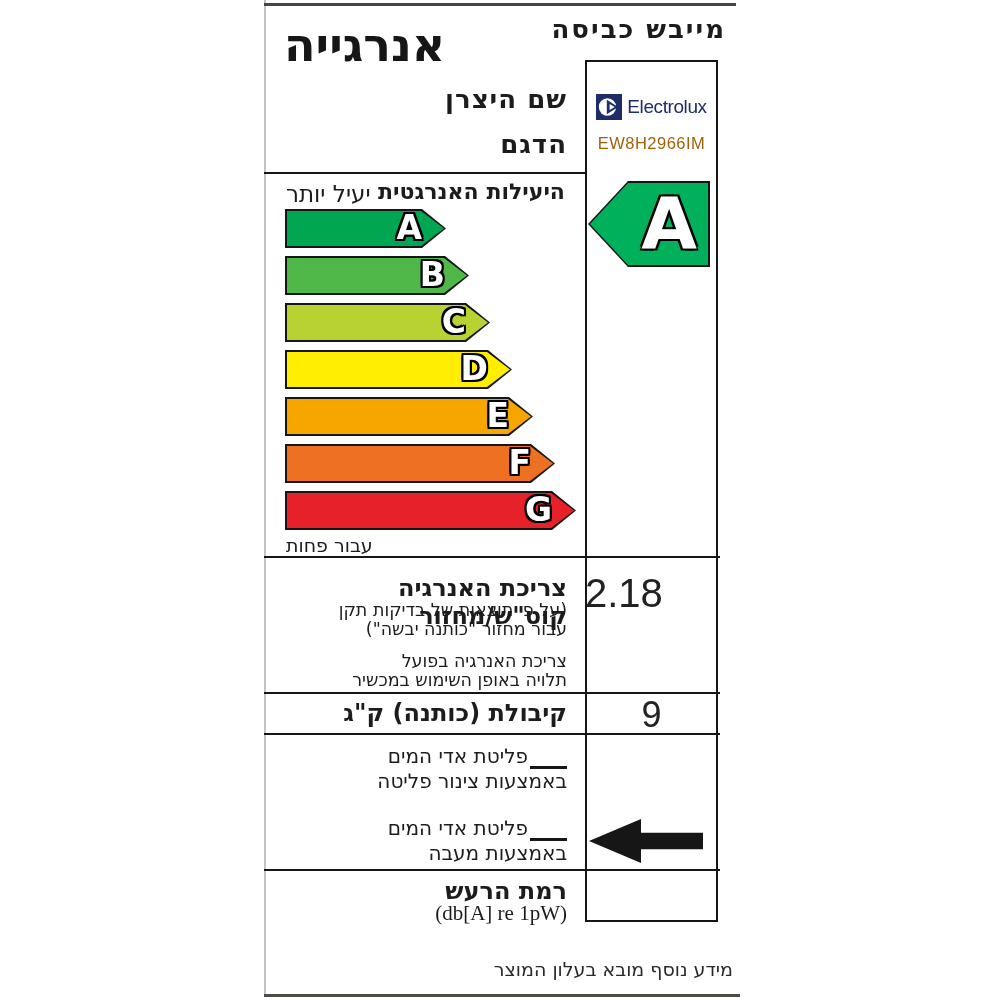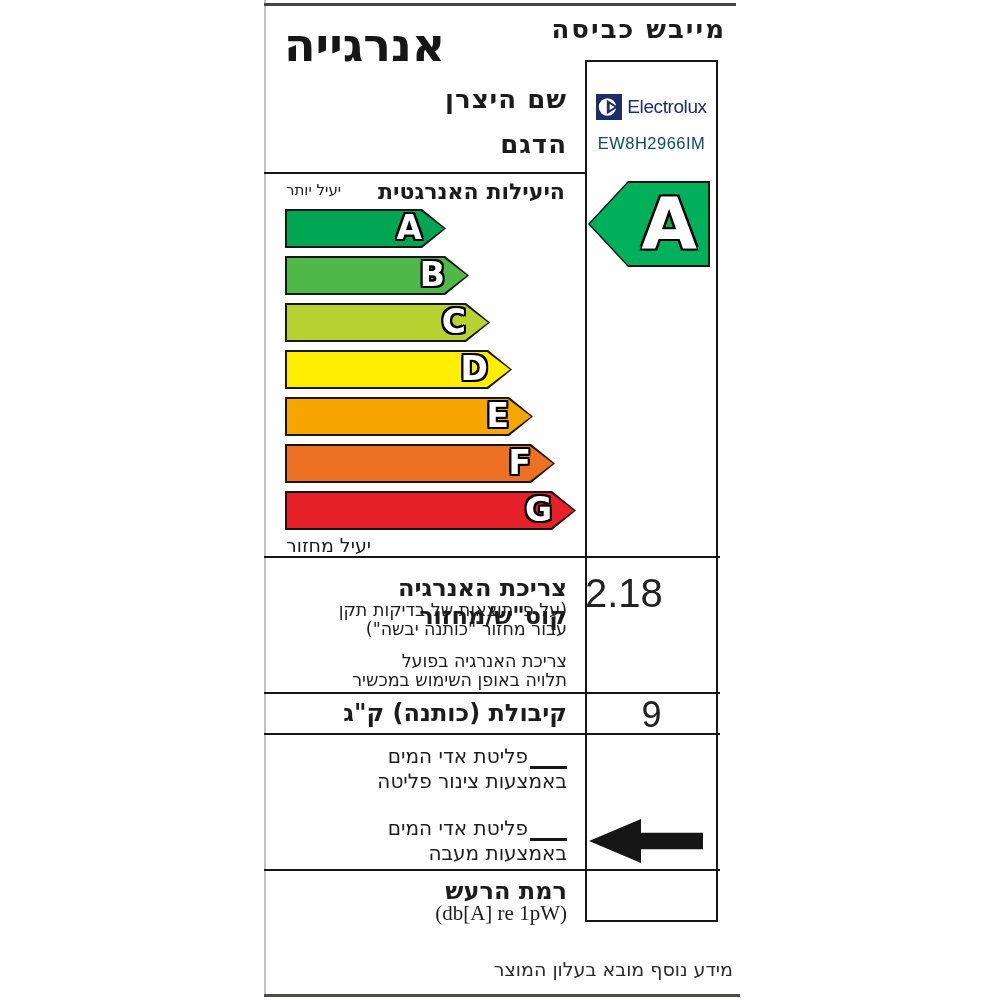--- a/index.html
+++ b/index.html
@@ -33,21 +33,21 @@
      font-family:"Liberation Sans", sans-serif; font-size:16.5px; color:#7d7d7d; letter-spacing:0.5px; }
 
   .divider { position:absolute; left:0; height:2px; background:#161616; }
   .d-model   { top:172px; width:323px; }
   .d-scale   { top:556px; width:456px; }
   .d-consum  { top:692px; width:456px; }
   .d-capac   { top:733px; width:456px; }
   .d-noise   { top:869px; width:456px; }
 
   .scale-title { position:absolute; right:173px; top:179px; font-size:22px; font-weight:bold; }
-  .more-eff { position:absolute; left:22px; top:181px; font-size:15px;text-align:right; }
+  .more-eff { position:absolute; left:22px; top:181px; font-size:23px;text-align:right; }
   .less-eff { position:absolute; left:22px; top:534px; font-size:19px; }
 
   
   #bars { position:absolute; left:21px; top:209px; width:330px; height:330px; }
   .bar { position:absolute; left:0; height:39px; }
   .shape-outer { position:absolute; inset:0; background:#161616;
      clip-path: polygon(0 0, calc(100% - 24px) 0, 100% 50%, calc(100% - 24px) 100%, 0 100%); }
   .shape-inner { position:absolute; inset:2px;
      clip-path: polygon(0 0, calc(100% - 23px) 0, 100% 50%, calc(100% - 23px) 100%, 0 100%); }
   .grade { position:absolute; right:24px; top:0; height:39px; line-height:38px;
@@ -117,21 +117,21 @@
         <span style="display:inline-block; width:26px; height:26px;">
           <svg width="26" height="26" viewBox="0 0 24 24">
             <rect width="24" height="24" class="logo-fill" fill="#1e2c6a"></rect>
             <circle cx="10.6" cy="12" r="8" fill="#ffffff"></circle>
             <polygon points="10,5.2 10,18.8 20.4,12" class="logo-fill" fill="#1e2c6a"></polygon>
             <polygon points="12.6,9.2 12.6,14.8 17.2,12" fill="#ffffff"></polygon>
           </svg>
         </span>
         <span class="brand-word" style="color:#1e2c6a;">Electrolux</span>
       </div>
-      <div class="brand-model" style="color: #0c4a6e;">EW8H2966IM</div>
+      <div class="brand-model" style="color: #a16207;">EW8H2966IM</div>
     </div>
 
     <div class="divider d-model"></div>
 
     <div class="scale-title heb">היעילות האנרגטית</div>
     <div class="more-eff heb">יעיל יותר</div>
 
     <div id="bars">
         <div class="bar" style="top: 0px; width: 161px;">
           <div class="shape-outer"></div>
@@ -163,21 +163,21 @@
           <div class="shape-inner" style="background: rgb(238, 113, 35);"></div>
           <span class="grade">F</span>
         </div>
         <div class="bar" style="top: 282px; width: 291px;">
           <div class="shape-outer"></div>
           <div class="shape-inner" style="background: rgb(230, 33, 41);"></div>
           <span class="grade">G</span>
         </div>
       </div>
 
-    <div class="less-eff heb">יעיל מחזור</div>
+    <div class="less-eff heb">עבור פחות</div>
 
     <div class="rating-arrow">
       <div class="rating-outer"></div>
       <div class="rating-inner" style="background: rgb(0, 176, 90);"></div>
       <div class="rating-letter">A</div>
     </div>
 
     <div class="divider d-scale"></div>
 
     <div class="consum-bold heb">צריכת האנרגיה קוט"ש/מחזור</div>

